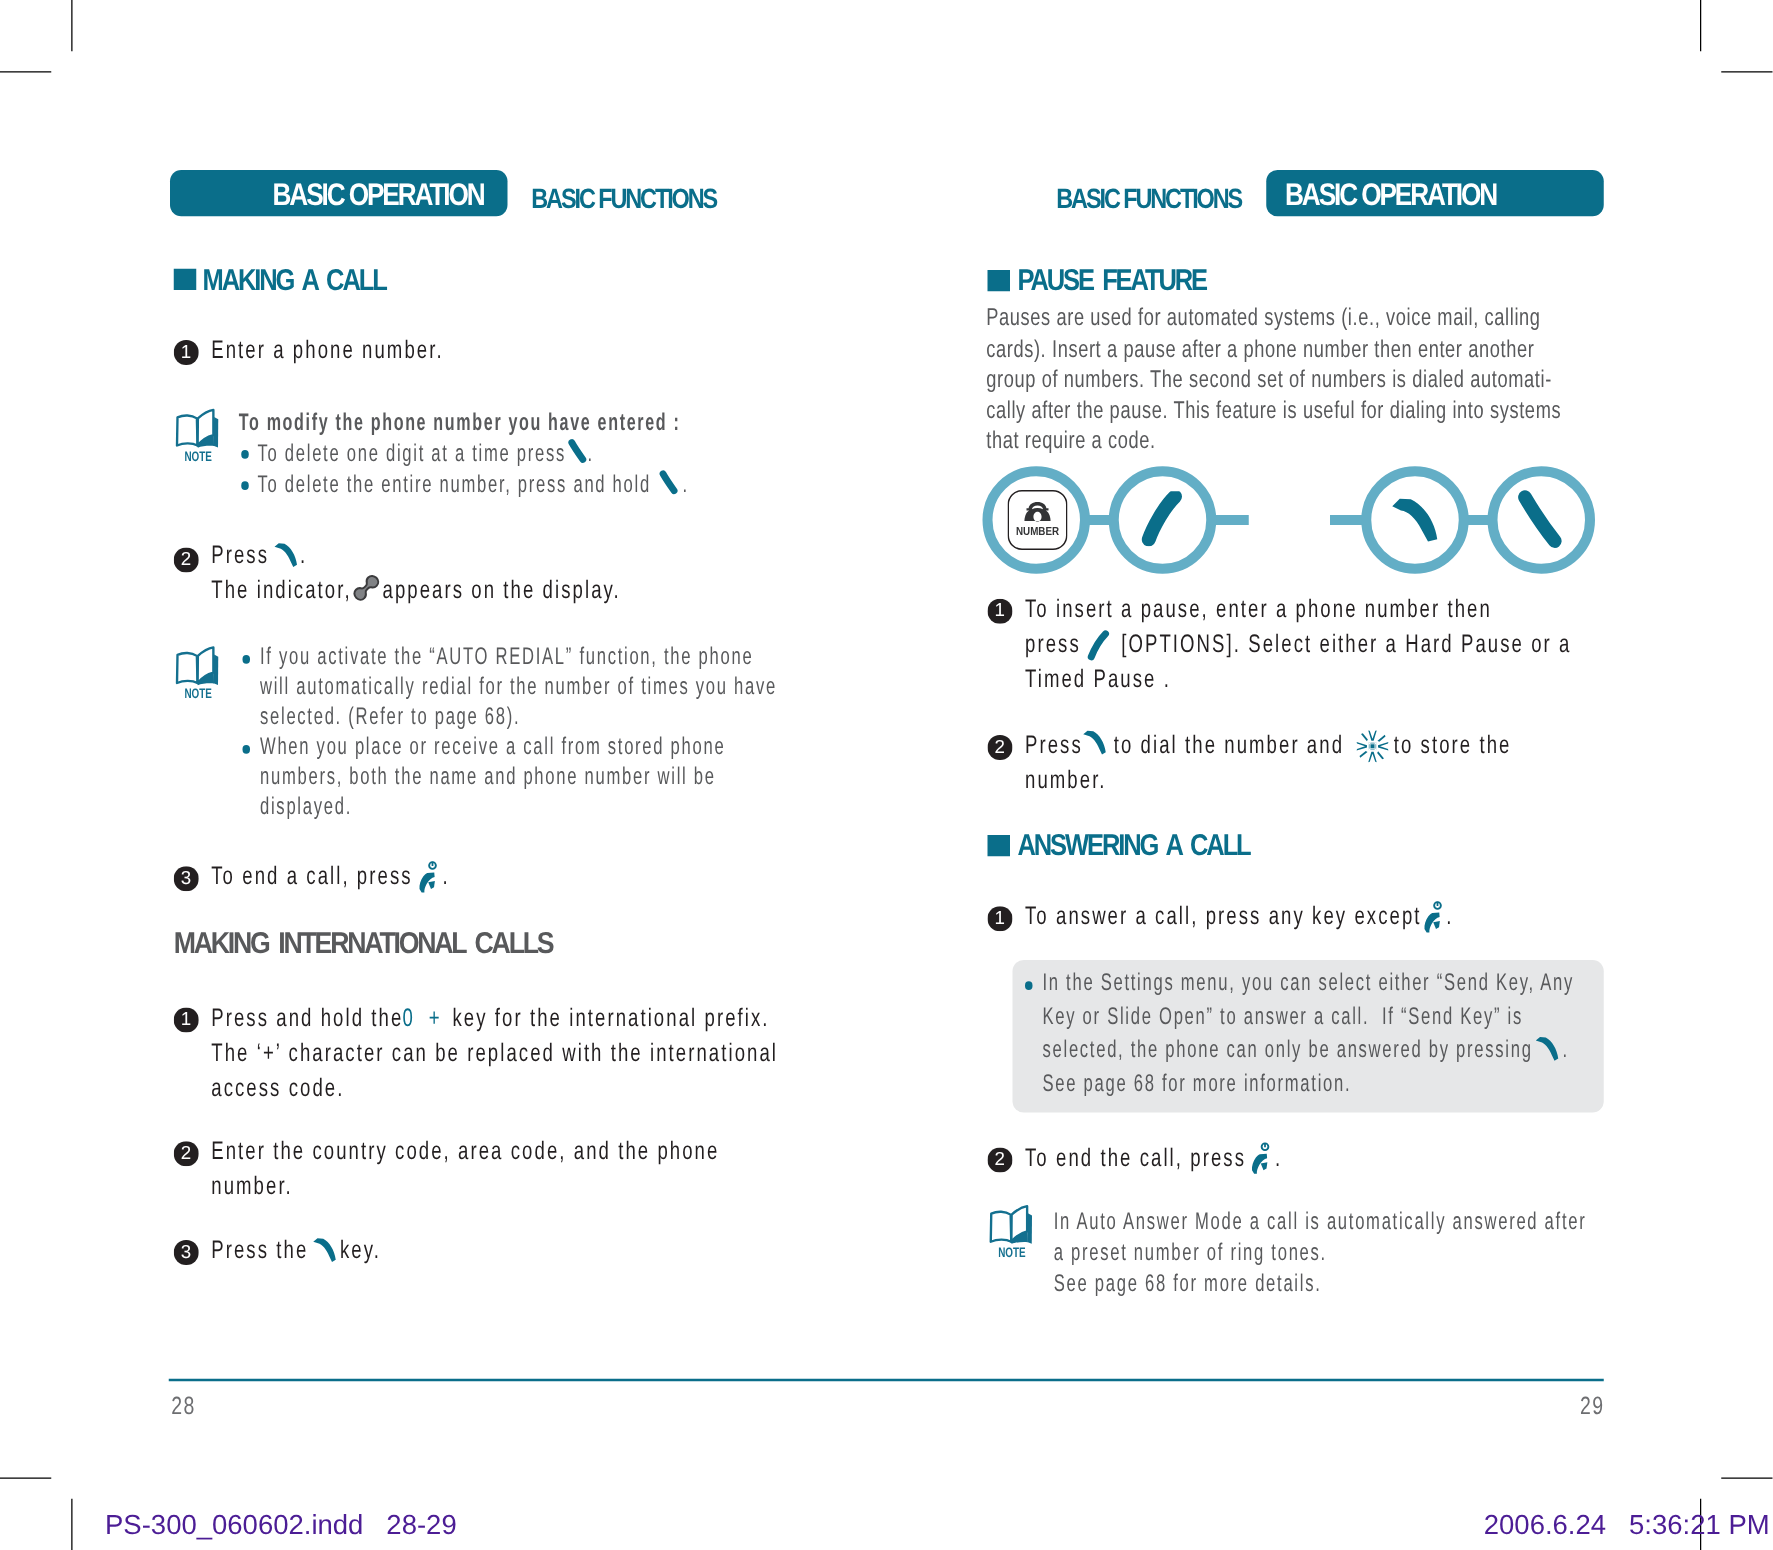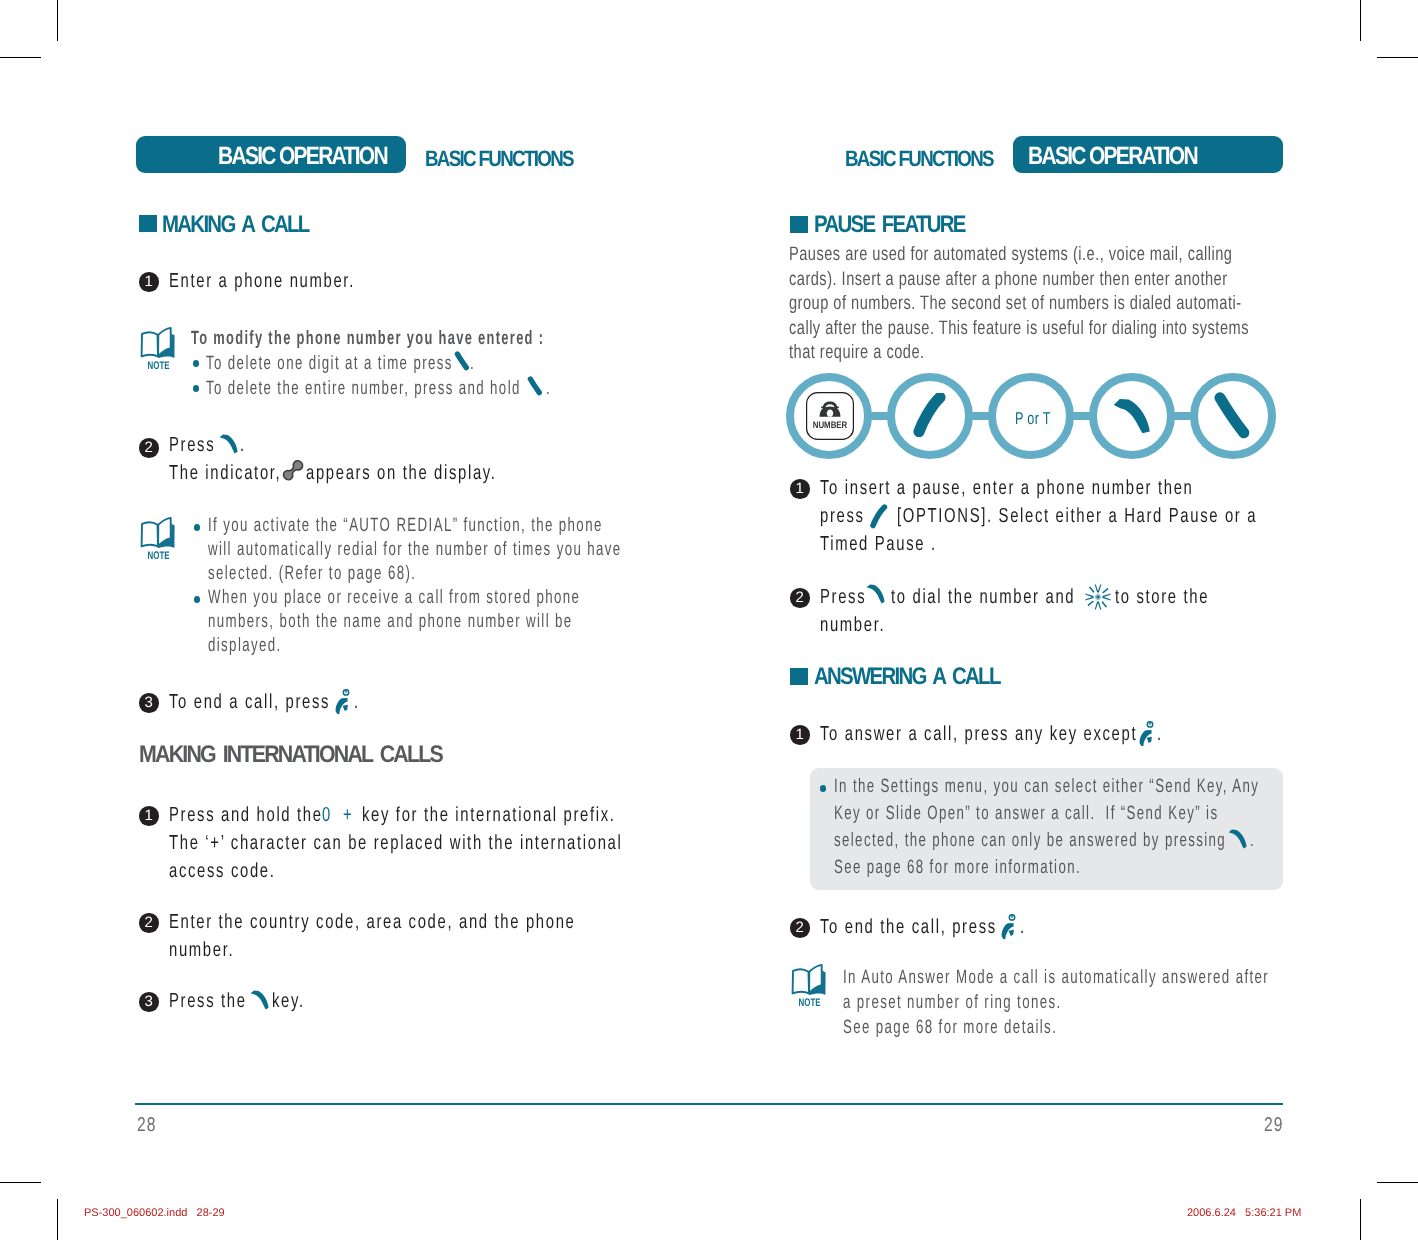--- a/index.html
+++ b/index.html
@@ -38,21 +38,21 @@
     transform:translateY(2px) scaleX(.8113) scaleY(1.08);transform-origin:left top;}
   .ring{position:absolute;border-radius:50%;border:8px solid #63aec6;box-sizing:border-box;background:#fff;}
   .conn{position:absolute;background:#63aec6;height:8px;}
   .notebox{position:absolute;background:#e6e7e8;border-radius:9px;}
   .pt{position:absolute;color:#0a6e8a;font-size:17px;white-space:pre;letter-spacing:0.4px;
     transform:scaleX(.745);transform-origin:left top;}
 
   .hrule{position:absolute;background:#0a6e8a;}
   .pgnum{position:absolute;color:#6d6e71;font-size:19px;letter-spacing:1.4px;white-space:pre;
     transform:scaleX(.82) scaleY(1.05);transform-origin:left top;}
-  .filelbl{position:absolute;color:#b91c1c;font-size:11px;white-space:pre;}
+  .filelbl{position:absolute;color:#4c1d95;font-size:22px;white-space:pre;}
   
   .ic{position:absolute;display:inline-block;}
   .ic svg{display:block;}
 </style>
 </head>
 <body>
 
 <div class="root">
   <div class="cm" style="left:56.9px;top:0;width:1.4px;height:41px;"></div>
   <div class="cm" style="left:0;top:56.6px;width:41px;height:1.4px;"></div>
@@ -200,23 +200,20 @@
 <text x="24" y="36.0" font-family="'Liberation Sans',sans-serif" font-size="9.4" font-weight="bold" fill="#333436" text-anchor="middle" textLength="34.4" lengthAdjust="spacingAndGlyphs" style="transform:translateZ(0)">NUMBER</text>
 </svg>
       </div>
   </div>
   <div class="ring" style="left:887px;top:373px;width:86px;height:86px;">
     <div class="ic" style="left:18px;top:12px;">
         <svg width="34" height="44" viewBox="0 0 34 44">
           <path d="M6.0 38.6 C9.6 28.4 18.6 12.2 27.0 4.3" stroke="#0a6e8a" stroke-width="11.2" stroke-linecap="round" fill="none"></path>
         </svg>
       </div>
-  </div>
-  <div class="ring" style="left:988px;top:373px;width:86px;height:86px;">
-    <div class="pt" style="left:19px;top:28px;">P or T</div>
   </div>
   <div class="ring" style="left:1089px;top:373px;width:86px;height:86px;">
     <div class="ic" style="left:16.2px;top:17.2px;">
         <svg width="38" height="36" viewBox="0 0 38 36">
           <path d="M0.8 7.0 L6.8 1.0 L15.6 1.4 C26.4 6.4 35.0 19.6 36.8 33.4 L29.4 35.2 L24.0 25.4 C19.6 16.6 13.4 11.0 7.8 10.4 Z" fill="#0a6e8a"></path>
         </svg>
       </div>
   </div>
   <div class="ring" style="left:1190px;top:373px;width:86px;height:86px;">
     <div class="ic" style="left:16px;top:10px;">

